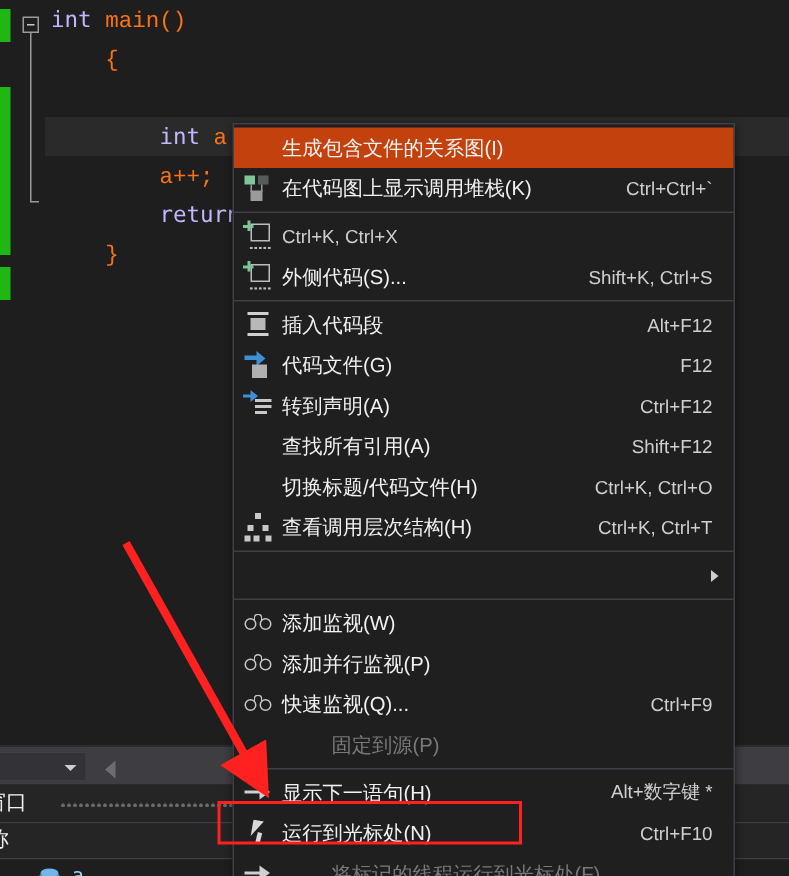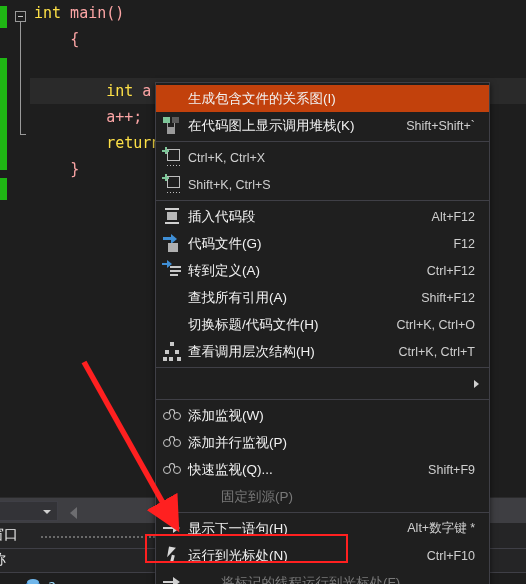--- a/index.html
+++ b/index.html
@@ -46,23 +46,23 @@
   }
 
   .code {
     position: absolute; left: 30px; top: 0; right: 0;
     font-family: "DejaVu Sans Mono", "Liberation Mono", monospace;
     font-size: 15px; line-height: 26px; color: #dcdcdc;
     white-space: pre;
   }
   .code .ln { height: 26px; padding-left: 4px; }
   .code .ln.sel { background: #2a2a2a; }
-  .kw { color: #fde047; }
+  .kw { color: #c4b5fd; }
   .num { color: #b5cea8; }
-  .pl  { color: #fca5a5; }
+  .pl  { color: #f97316; font-family: Liberation Mono, monospace; }
 
   
   .bottom-strip {
     position: absolute; left: 0; top: 490px; width: 526px; height: 94px;
     background: #1e1e1e;
   }
   .zoom-bar {
     position: absolute; left: 0; top: 7px; width: 526px; height: 26px;
     background: #3e3e42; border-top: 1px solid #2b2b2c;
   }
@@ -300,39 +300,40 @@
       </div>
       <div class="mi">
         <span class="ic ic-graph">
           <span class="g n1"></span>
           <span class="g n2"></span>
           <span class="g n3"></span>
           <span class="g e1"></span>
           <span class="g e2"></span>
         </span>
         <span class="lbl">在代码图上显示调用堆栈(K)</span>
-        <span class="sc">Shift+Shift+`</span>
+        <span class="sc">Ctrl+Ctrl+`</span>
       </div>
       <div class="sep"></div>
       <div class="mi">
         <span class="ic ic-snippet">
           <span class="g box"></span>
           <span class="g dash"></span>
           <span class="g plus1"></span>
           <span class="g plus2"></span>
         </span>
         <span class="sc">Ctrl+K, Ctrl+X</span>
       </div>
       <div class="mi">
         <span class="ic ic-snippet">
           <span class="g box"></span>
           <span class="g dash"></span>
           <span class="g plus1"></span>
           <span class="g plus2"></span>
         </span>
+        <span class="lbl">外侧代码(S)...</span>
         <span class="sc">Shift+K, Ctrl+S</span>
       </div>
       <div class="sep"></div>
       <div class="mi">
         <span class="ic ic-peek">
           <span class="g bar1"></span>
           <span class="g body"></span>
           <span class="g bar2"></span>
         </span>
         <span class="lbl">插入代码段</span>
@@ -348,21 +349,21 @@
         <span class="sc">F12</span>
       </div>
       <div class="mi">
         <span class="ic ic-decl">
           <span class="g arrow"></span>
           <span class="g arrowhead"></span>
           <span class="g l1"></span>
           <span class="g l2"></span>
           <span class="g l3"></span>
         </span>
-        <span class="lbl">转到定义(A)</span>
+        <span class="lbl">转到声明(A)</span>
         <span class="sc">Ctrl+F12</span>
       </div>
       <div class="mi">
         <span class="ic"></span>
         <span class="lbl">查找所有引用(A)</span>
         <span class="sc">Shift+F12</span>
       </div>
       <div class="mi">
         <span class="ic"></span>
         <span class="lbl">切换标题/代码文件(H)</span>
@@ -405,21 +406,21 @@
         <span class="lbl">添加并行监视(P)</span>
         <span class="sc"></span>
       </div>
       <div class="mi">
         <span class="ic ic-watch">
           <span class="g lens1"></span>
           <span class="g lens2"></span>
           <span class="g bridge"></span>
         </span>
         <span class="lbl">快速监视(Q)...</span>
-        <span class="sc">Shift+F9</span>
+        <span class="sc">Ctrl+F9</span>
       </div>
       <div class="mi disabled">
         <span class="ic"></span>
         <span class="lbl">固定到源(P)</span>
         <span class="sc"></span>
       </div>
       <div class="sep"></div>
       <div class="mi">
         <span class="ic ic-rarrow">
           <span class="g shaft"></span>

